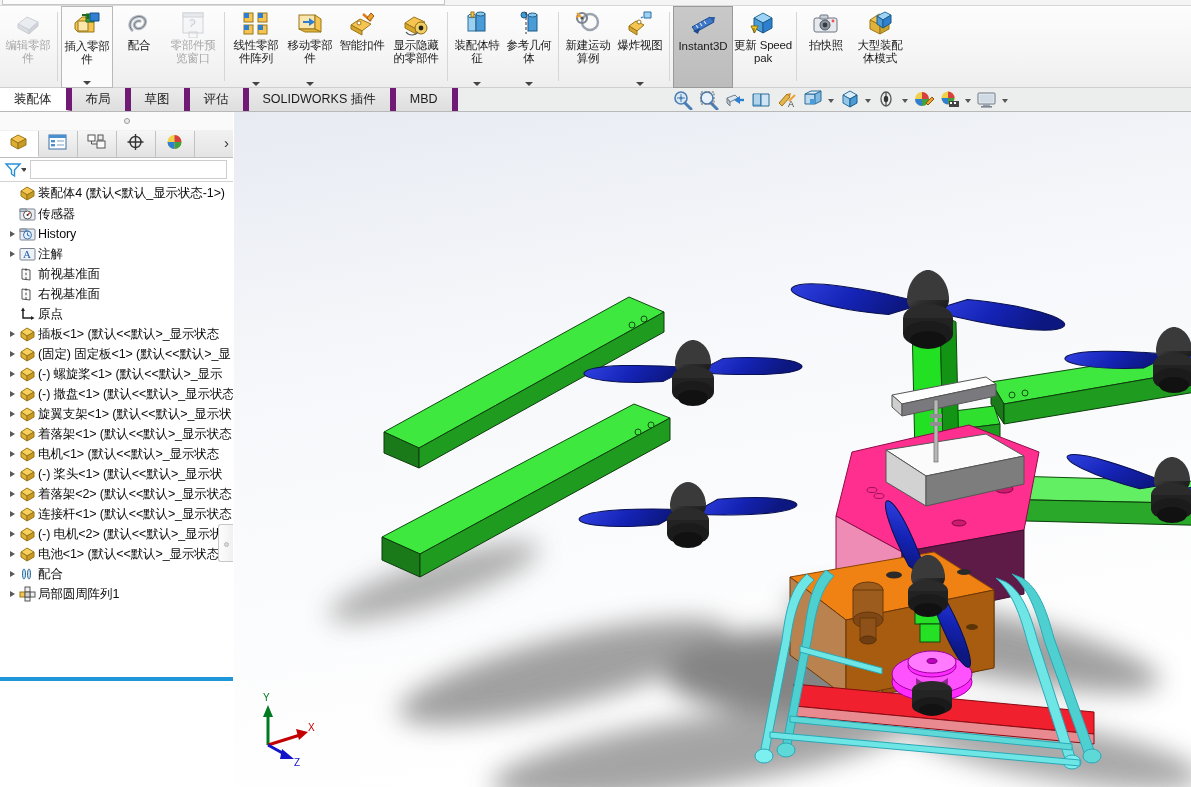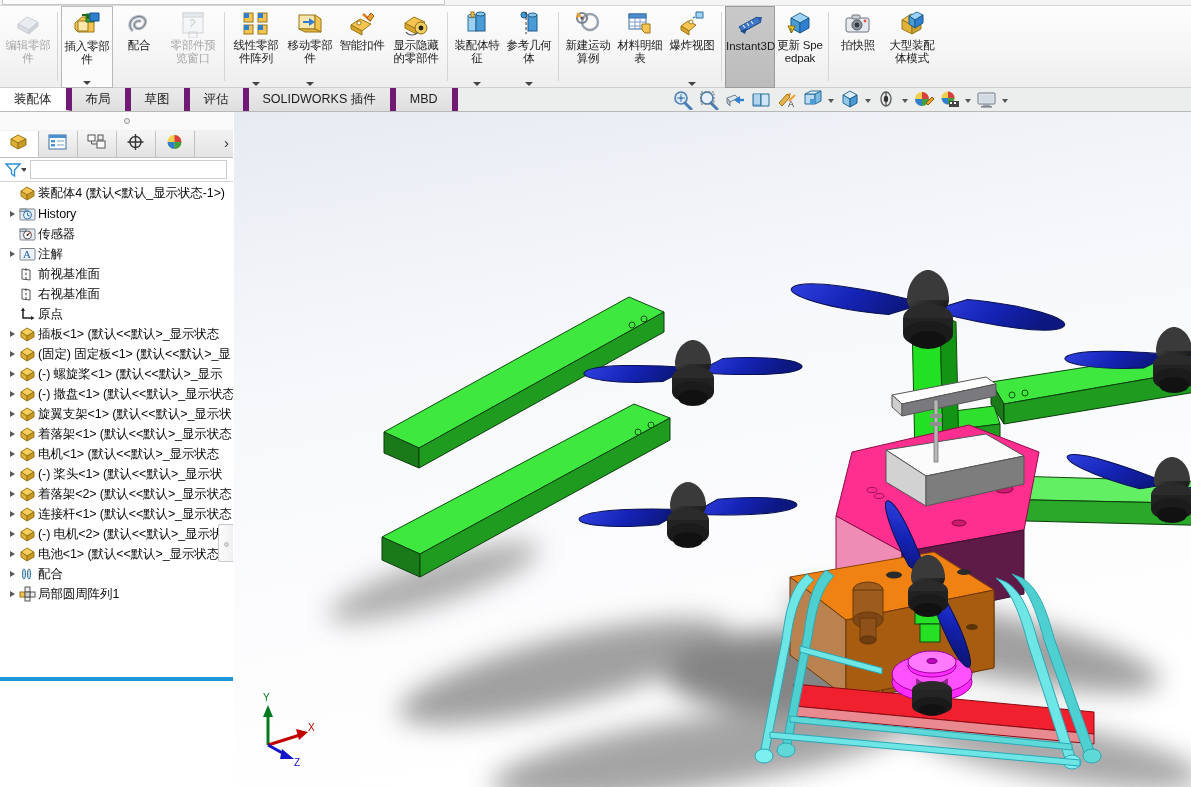--- a/index.html
+++ b/index.html
@@ -33,21 +33,21 @@
   }
   .rbtn {
     position: relative;
     width: 52px; height: 82px;
     display: flex; flex-direction: column; align-items: center;
     padding-top: 4px;
     cursor: default;
     flex: 0 0 auto;
   }
   .rbtn.wide { width: 56px; }
-  .rbtn.xwide { width: 50px; }
+  .rbtn.xwide { width: 60px; }
   .rbtn.disabled { opacity: .38; }
   .rbtn.framed {
     border: 1px solid #b9b9b9; background: #fbfbfb;
   }
   .rbtn.active {
     border: 1px solid #9a9a9a;
     background: linear-gradient(to bottom,#c9c9c9,#bcbcbc);
   }
   .ricon { width: 30px; height: 28px; position: relative; flex: 0 0 auto; }
   .rlabel {
@@ -298,29 +298,20 @@
       <div class="rsep"></div>
       <div class="rbtn">
         <div class="ricon"><svg width="30" height="28" viewBox="0 0 30 28">
             <circle cx="17" cy="12" r="8" fill="none" stroke="#9aa3ae" stroke-width="2.4"></circle>
             <circle cx="9" cy="8" r="5" fill="none" stroke="#7b8490" stroke-width="2.2"></circle>
             <circle cx="9" cy="8" r="1.6" fill="#555"></circle>
             <path d="M4,3 L8,7" stroke="#f0a030" stroke-width="2"></path>
             <path d="M3,7 L7,6" stroke="#f0a030" stroke-width="1.6"></path>
           </svg></div>
         <div class="rlabel">新建运动算例</div>
-      </div>
-      <div class="rbtn">
-        <div class="ricon"><svg width="30" height="28" viewBox="0 0 30 28">
-            <rect x="4" y="4" width="17" height="15" fill="#fff" stroke="#3a6ea5"></rect>
-            <rect x="4" y="4" width="17" height="4" fill="#4a8fd0" stroke="#3a6ea5"></rect>
-            <path d="M4,12 L21,12 M4,16 L21,16 M10,8 L10,19 M15,8 L15,19" stroke="#6f93bb" stroke-width="0.9"></path>
-            <polygon points="17,14 25,14 25,23 20,23 17,20" fill="#f5c451" stroke="#9a7718"></polygon>
-          </svg></div>
-        <div class="rlabel">材料明细表</div>
       </div>
       <div class="rbtn">
         <div class="ricon"><svg width="30" height="28" viewBox="0 0 30 28">
             <polygon points="4,16 11,11 19,15 12,21" fill="#f5c451" stroke="#9a7718"></polygon>
             <polygon points="4,16 12,21 12,25 4,20" fill="#d9a62c" stroke="#9a7718"></polygon>
             <path d="M16,8 L22,4" stroke="#2f7fd0" stroke-width="1.4" stroke-dasharray="2,2"></path>
             <polygon points="19,2 26,2 26,8 19,8" fill="#9fd3f5" stroke="#2a6f9a"></polygon>
             <circle cx="14" cy="12" r="2" fill="#fff" stroke="#9a7718"></circle>
           </svg></div>
         <div class="rlabel">爆炸视图</div>
@@ -515,42 +506,42 @@
         <div class="trow root">
           <span class="arrow"></span>
           <span class="ico"><svg width="17" height="16" viewBox="0 0 17 16">
               <polygon points="2,6 8,2 15,6 8,10" fill="#f5c451" stroke="#9a7718"></polygon>
               <polygon points="2,6 8,10 8,15 2,11" fill="#dcae33" stroke="#9a7718"></polygon>
               <polygon points="8,10 15,6 15,11 8,15" fill="#c69a24" stroke="#9a7718"></polygon>
             </svg></span>
           <span class="txt">装配体4  (默认&lt;默认_显示状态-1&gt;)</span>
         </div>
         <div class="trow">
+          <span class="arrow"></span>
+          <span class="ico"><svg width="17" height="16" viewBox="0 0 17 16">
+              <rect x="1" y="3" width="15" height="11" rx="1" fill="#e9edf1" stroke="#7b8490"></rect>
+              <rect x="1" y="3" width="6" height="2.4" fill="#c9d2db" stroke="#7b8490"></rect>
+              <circle cx="8.5" cy="9" r="4" fill="#fff" stroke="#555"></circle>
+              <path d="M8.5,9 L11,6.6" stroke="#d03030" stroke-width="1.3"></path>
+              <circle cx="8.5" cy="9" r="1" fill="#333"></circle>
+            </svg></span>
+          <span class="txt">传感器</span>
+        </div>
+        <div class="trow">
           <span class="arrow">
             <i></i>
           </span>
           <span class="ico"><svg width="17" height="16" viewBox="0 0 17 16">
               <rect x="1" y="3" width="15" height="11" rx="1" fill="#e9edf1" stroke="#7b8490"></rect>
               <rect x="1" y="3" width="6" height="2.4" fill="#c9d2db" stroke="#7b8490"></rect>
               <circle cx="8.5" cy="9" r="4" fill="#eaf2fa" stroke="#3a78b5"></circle>
               <path d="M8.5,6.4 L8.5,9 L10.6,10.2" stroke="#3a78b5" stroke-width="1.1" fill="none"></path>
               <path d="M5,6.5 A4,4 0 0,1 11,6" fill="none" stroke="#3a78b5" stroke-width="1"></path>
             </svg></span>
           <span class="txt">History</span>
-        </div>
-        <div class="trow">
-          <span class="arrow"></span>
-          <span class="ico"><svg width="17" height="16" viewBox="0 0 17 16">
-              <rect x="1" y="3" width="15" height="11" rx="1" fill="#e9edf1" stroke="#7b8490"></rect>
-              <rect x="1" y="3" width="6" height="2.4" fill="#c9d2db" stroke="#7b8490"></rect>
-              <circle cx="8.5" cy="9" r="4" fill="#fff" stroke="#555"></circle>
-              <path d="M8.5,9 L11,6.6" stroke="#d03030" stroke-width="1.3"></path>
-              <circle cx="8.5" cy="9" r="1" fill="#333"></circle>
-            </svg></span>
-          <span class="txt">传感器</span>
         </div>
         <div class="trow">
           <span class="arrow">
             <i></i>
           </span>
           <span class="ico"><svg width="17" height="16" viewBox="0 0 17 16">
               <rect x="1" y="2.5" width="15" height="11.5" rx="1" fill="#eef2f6" stroke="#7b8490"></rect>
               <text x="4" y="12" font-size="11" fill="#1a5fa8" font-family="Liberation Serif,serif">A</text>
             </svg></span>
           <span class="txt">注解</span>

